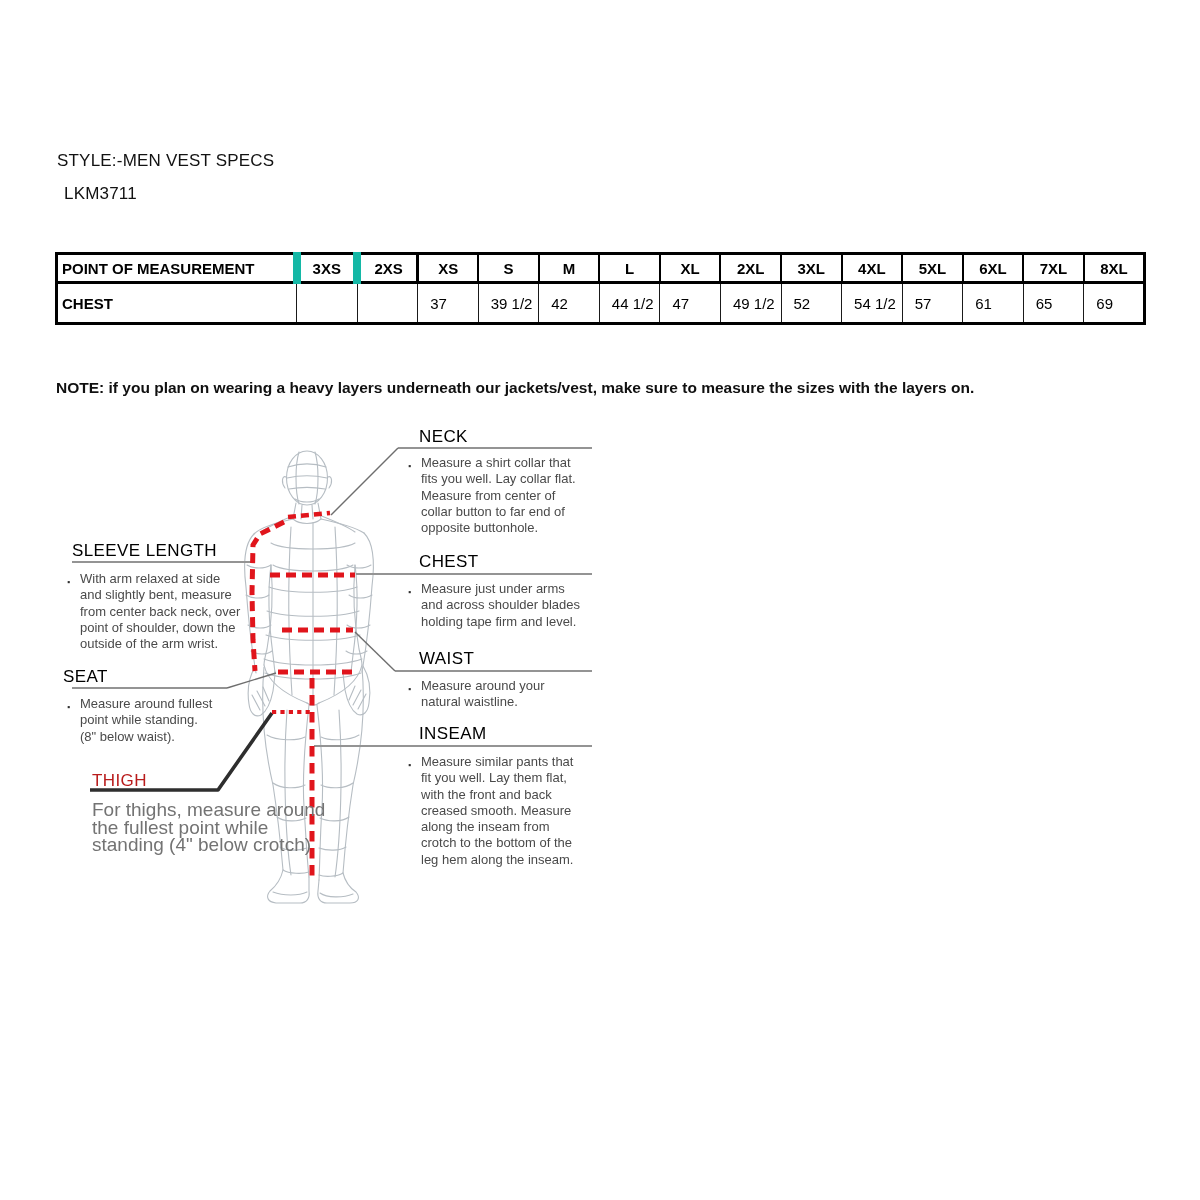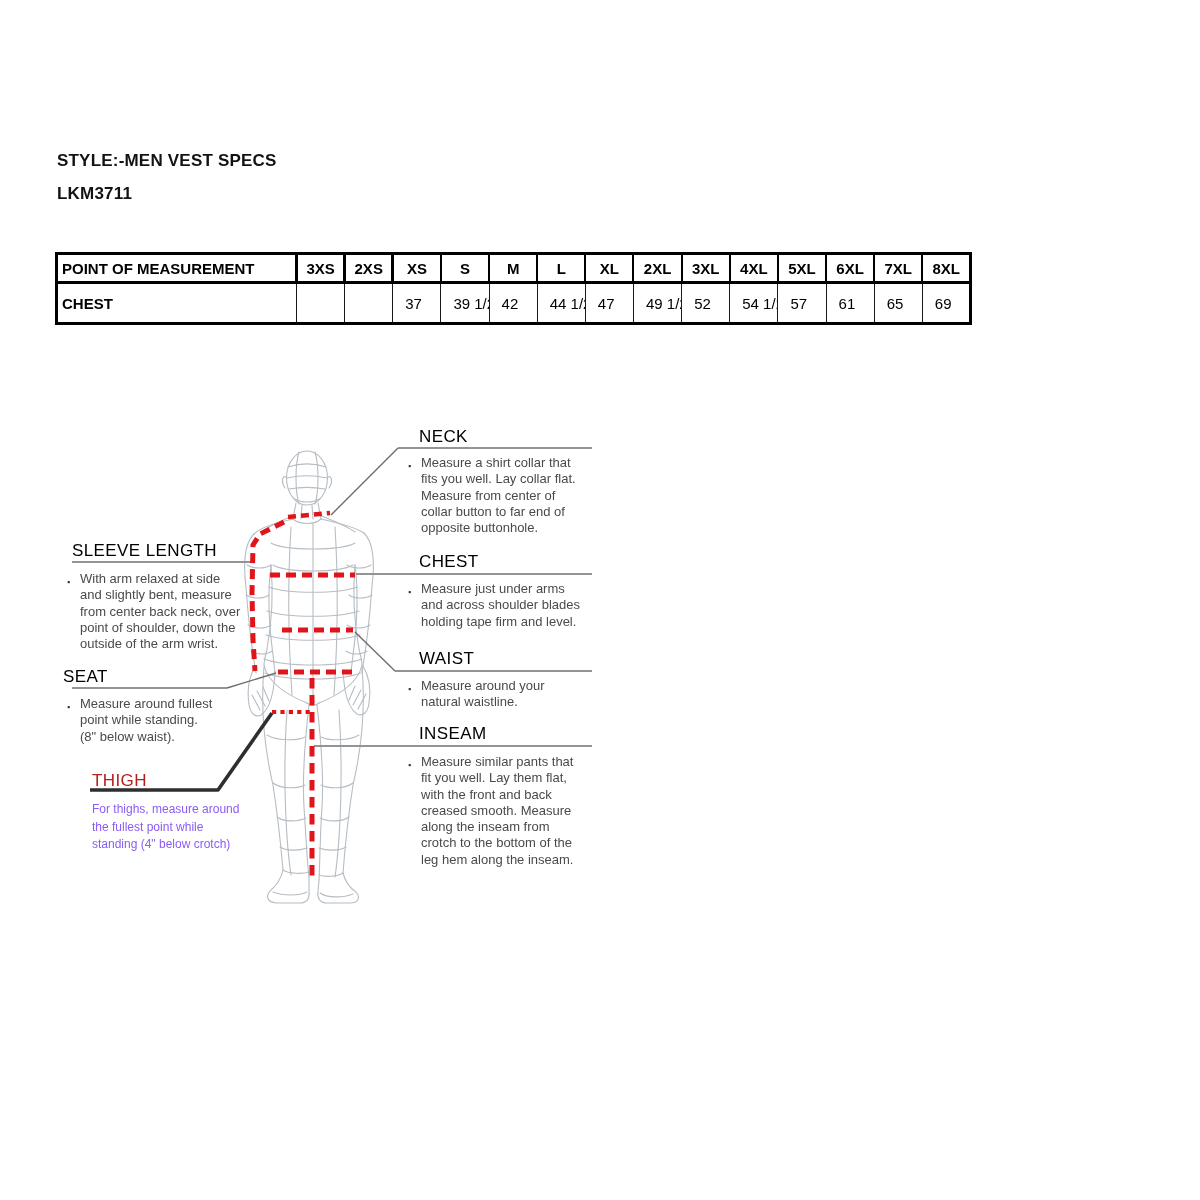--- a/index.html
+++ b/index.html
@@ -1,48 +1,48 @@
 <!DOCTYPE html>
 <html><head>
 <meta charset="utf-8">
 <style>
   html,body{margin:0;padding:0;background:#fff;}
   body{width:1200px;height:1200px;font-family:"Liberation Sans",sans-serif;color:#000;}
   .page{position:relative;width:1200px;height:1200px;background:#ffffff;overflow:hidden;}
 
   
-  .doc-title{position:absolute;left:57px;font-size:17px;font-weight:bold;color:#121212;letter-spacing:.2px;}
+  .doc-title{position:absolute;left:57px;font-size:17px;font-weight:normal;color:#121212;letter-spacing:.2px;}
   #doc-title-1{top:151px;}
-  #doc-title-2{top:184px;}
-
-  
-  .size-table{position:absolute;left:55px;top:252px;width:917px;border-collapse:collapse;table-layout:fixed;border:3px solid #000;font-family:"Liberation Sans",sans-serif;}
+  #doc-title-2{top:184px;margin-left:7px;}
+
+  
+  .size-table{position:absolute;left:55px;top:252px;width:1091px;border-collapse:collapse;table-layout:fixed;border:3px solid #000;font-family:"Liberation Sans",sans-serif;}
   .size-table th,.size-table td{overflow:hidden;white-space:nowrap;}
   .size-table thead th{height:26px;font-size:15px;font-weight:bold;text-align:center;border:2px solid #000;border-bottom:3px solid #000;padding:0;}
   .size-table thead th.pom{text-align:left;padding-left:4px;border-right:3px solid #000;font-size:15px;}
-  .size-table thead th.thick{border-left:2px solid #14b8a6;border-right:3px solid #000;margin-left:36px;}
+  .size-table thead th.thick{border-left:8px solid #14b8a6;border-right:3px solid #000;margin-left:36px;}
   .size-table tbody td{height:36px;font-size:15px;border:1.5px solid #1a1a1a;text-align:left;padding-left:12px;font-weight:normal;}
   .size-table tbody td.pom{font-weight:bold;padding-left:4px;}
 
   
   .note{position:absolute;left:56px;top:379px;font-size:15.5px;font-weight:bold;color:#101010;}
 
   
   .diagram{position:absolute;left:55px;top:415px;width:540px;height:520px;}
   .diagram svg{position:absolute;left:0;top:0;}
   .mg-title{position:absolute;font-size:17px;color:#000000;letter-spacing:.4px;white-space:nowrap;}
   .mg-para{position:absolute;font-size:13px;line-height:16.3px;color:#4a4a4a;white-space:nowrap;}
   .mg-para.bulleted{padding-left:13px;}
   .mg-bullet{position:absolute;left:0;top:3px;font-size:8.5px;color:#2e2e2e;}
   #mg-sleeve-title{left:17px;top:126px;}
   #mg-sleeve-para{left:12px;top:156px;}
   #mg-seat-title{left:8px;top:252px;}
   #mg-seat-para{left:12px;top:281px;}
   #mg-thigh-title{left:37px;top:356px;color:#b91c1c;}
-  #mg-thigh-para{left:37px;top:386px;font-size:12px;line-height:17.5px;color:#8b5cf6;}
+  #mg-thigh-para{left:37px;top:386px;font-size:19px;line-height:17.5px;color:#737373;}
   #mg-neck-title{left:364px;top:12px;}
   #mg-neck-para{left:353px;top:40px;}
   #mg-chest-title{left:364px;top:137px;}
   #mg-chest-para{left:353px;top:166px;}
   #mg-waist-title{left:364px;top:234px;}
   #mg-waist-para{left:353px;top:263px;}
   #mg-inseam-title{left:364px;top:309px;}
   #mg-inseam-para{left:353px;top:339px;}
 </style>
 </head>
@@ -91,20 +91,21 @@
         <td>52</td>
         <td>54 1/2</td>
         <td>57</td>
         <td>61</td>
         <td>65</td>
         <td>69</td>
       </tr>
     </tbody>
   </table>
 
+  <div class="note">NOTE: if you plan on wearing a heavy layers underneath our jackets/vest, make sure to measure the sizes with the layers on.</div>
 
   <div class="diagram">
     <svg width="540" height="520" viewBox="0 0 540 520">
 
       <g fill="none" stroke-width="1.1" stroke-linecap="round" stroke="#b6bdc3">
         <ellipse cx="252" cy="63" rx="20.5" ry="27"></ellipse>
         <path d="M244,37 C240,50 240,76 244,89"></path>
         <path d="M260,37 C264,50 264,76 260,89"></path>
         <path d="M233,52 C245,48 259,48 271,52"></path>
         <path d="M232,63 C245,60 259,60 272,63"></path>

